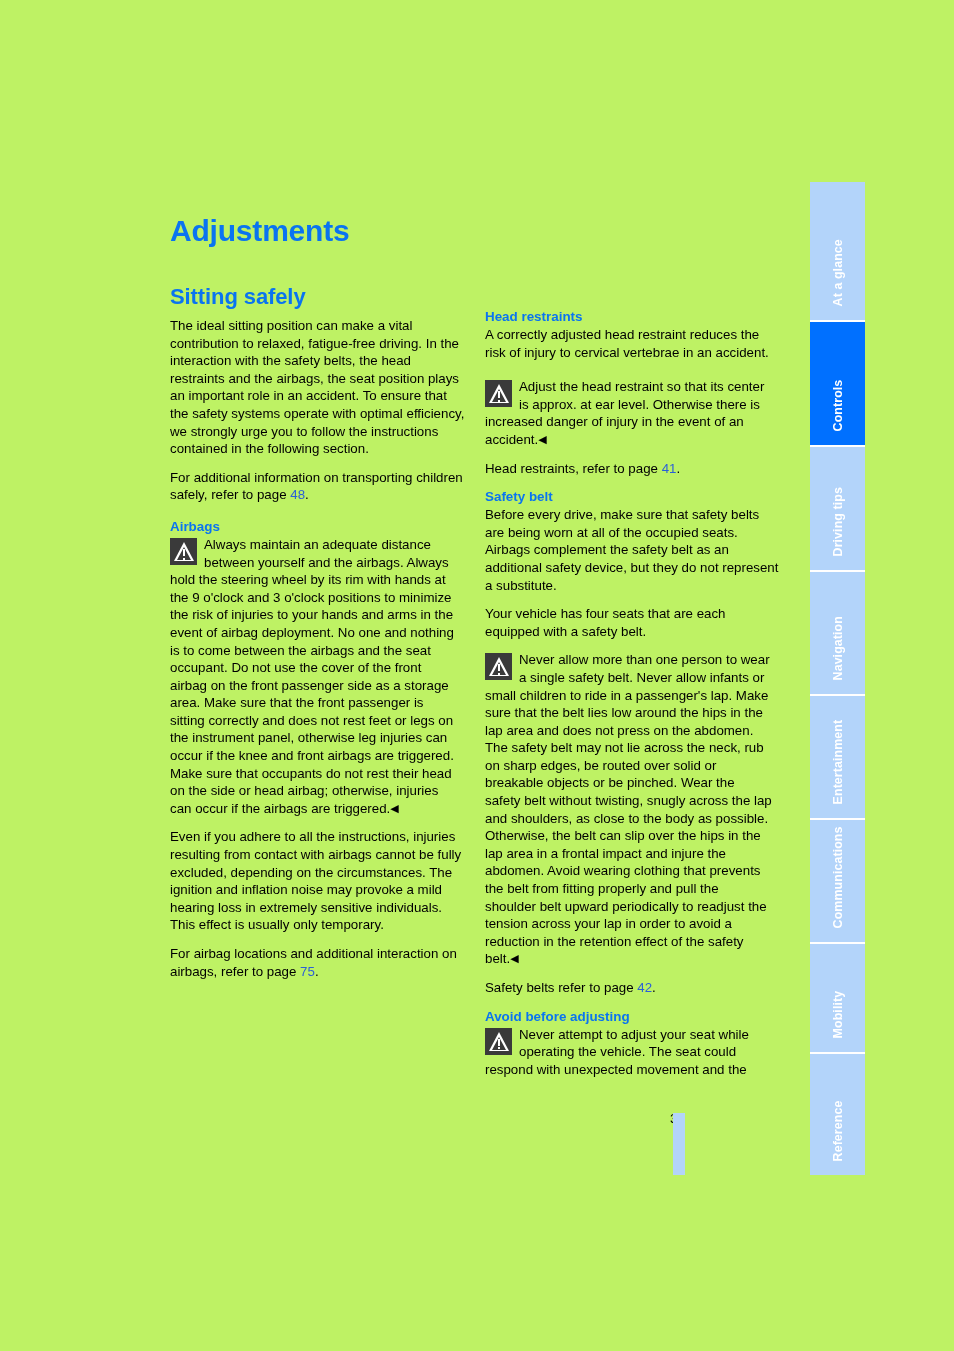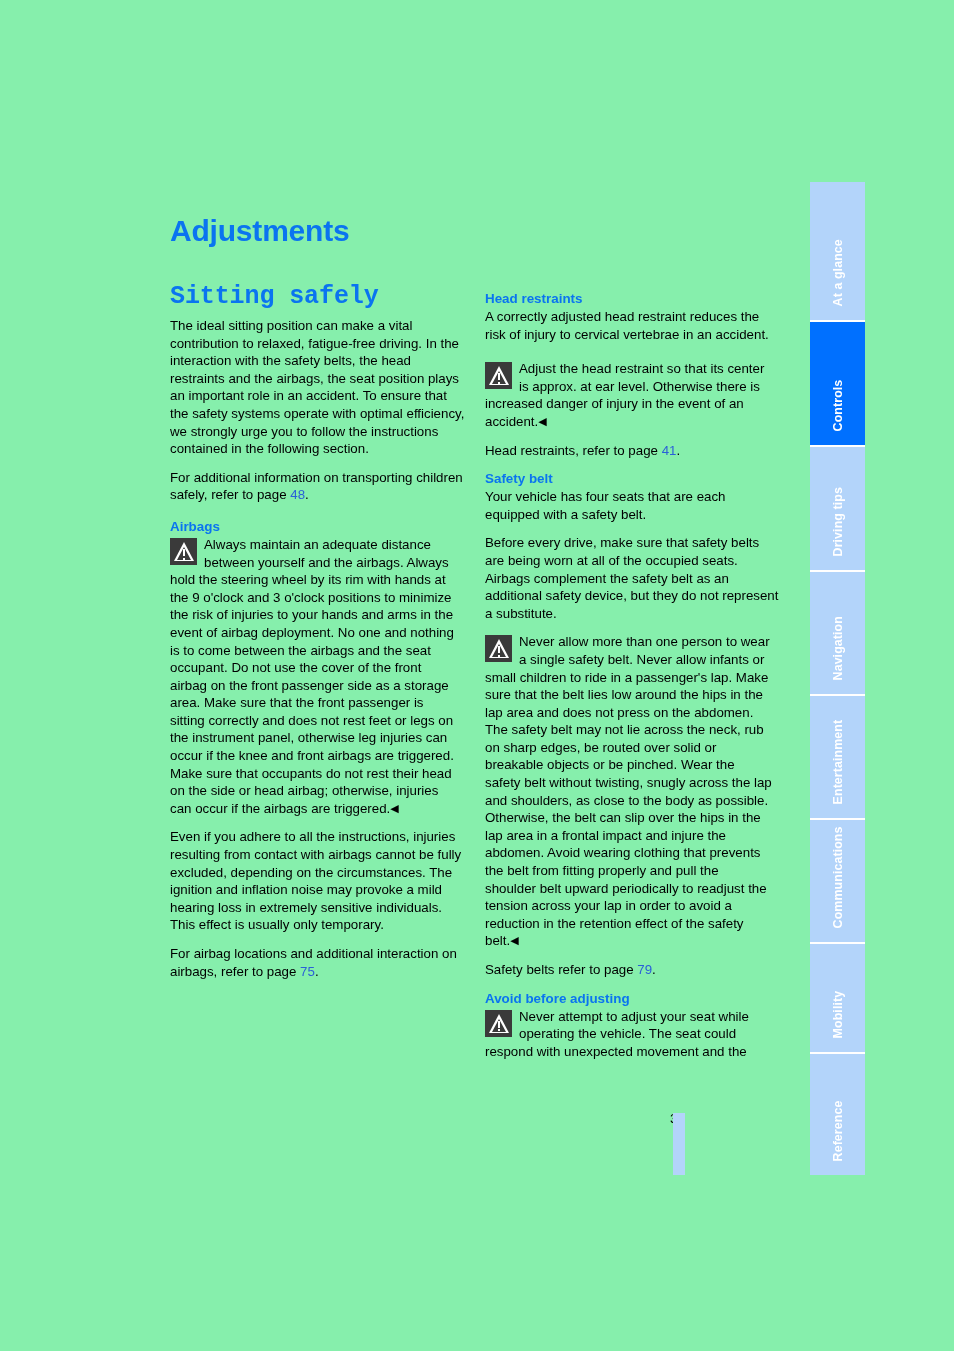--- a/index.html
+++ b/index.html
@@ -13,21 +13,21 @@
     font-family: "Liberation Sans", sans-serif;
     color: #000000;
     -webkit-font-smoothing: antialiased;
   }
 
   
   .page {
     position: absolute;
     left: 0; top: 0;
     width: 954px; height: 1351px;
-    background: #86efac;
+    background: #bef264;
     overflow: hidden;
   }
 
   
   .col {
     position: absolute;
     width: 296px;
     top: 214px;
     font-size: 13.3px;
     line-height: 17.6px;
@@ -41,26 +41,25 @@
   h1.doc-title {
     margin: 0 0 38px 0;
     font-size: 30px;
     line-height: 34px;
     font-weight: bold;
     color: #0a74f0;
     letter-spacing: -0.2px;
   }
   h2.sec-title {
     margin: 0 0 9px 0;
-    font-size: 25px;
+    font-size: 22px;
     line-height: 22px;
     font-weight: bold;
     color: #0a74f0;
     letter-spacing: -0.1px;
-    font-family: Liberation Mono, monospace;
   }
   h3.sub-title {
     margin: 14px 0 1px 0;
     font-size: 13.4px;
     line-height: 17px;
     font-weight: bold;
     color: #0a74f0;
   }
   h3.sub-title.tight { margin-top: 0; }
 
@@ -206,53 +205,53 @@
     </div>
 
     <p class="body">Even if you adhere to all the instructions, injuries resulting from contact with airbags cannot be fully excluded, depending on the circumstances. The ignition and inflation noise may provoke a mild hearing loss in extremely sensitive individuals. This effect is usually only temporary.</p>
 
     <p class="body"><span>For airbag locations and additional interaction on airbags, refer to page </span><span class="pagelink">75</span><span>.</span></p>
 
   </div>
 
   <div class="col col-right">
 
-    <h3 class="sub-title" style="margin-top:0">Head restraints</h3>
+    <h3 class="sub-title" style="margin-top:18px">Head restraints</h3>
 
     <p class="body nogap">A correctly adjusted head restraint reduces the risk of injury to cervical vertebrae in an accident.</p>
 
     <div class="warn" style="margin-top:3px">
       <span class="tri">
           <span class="bang">
             <i></i>
             <u></u>
           </span>
         </span>
       <span class="wtext"><span>Adjust the head restraint so that its center is approx. at ear level. Otherwise there is increased danger of injury in the event of an accident.</span><span class="endmark">◀</span></span>
     </div>
 
     <p class="body"><span>Head restraints, refer to page </span><span class="pagelink">41</span><span>.</span></p>
 
     <h3 class="sub-title tight">Safety belt</h3>
 
+    <p class="body">Before every drive, make sure that safety belts are being worn at all of the occupied seats. Airbags complement the safety belt as an additional safety device, but they do not represent a substitute.</p>
+
     <p class="body">Your vehicle has four seats that are each equipped with a safety belt.</p>
 
-    <p class="body">Before every drive, make sure that safety belts are being worn at all of the occupied seats. Airbags complement the safety belt as an additional safety device, but they do not represent a substitute.</p>
-
     <div class="warn">
       <span class="tri">
           <span class="bang">
             <i></i>
             <u></u>
           </span>
         </span>
       <span class="wtext"><span>Never allow more than one person to wear a single safety belt. Never allow infants or small children to ride in a passenger's lap. Make sure that the belt lies low around the hips in the lap area and does not press on the abdomen. The safety belt may not lie across the neck, rub on sharp edges, be routed over solid or breakable objects or be pinched. Wear the safety belt without twisting, snugly across the lap and shoulders, as close to the body as possible. Otherwise, the belt can slip over the hips in the lap area in a frontal impact and injure the abdomen. Avoid wearing clothing that prevents the belt from fitting properly and pull the shoulder belt upward periodically to readjust the tension across your lap in order to avoid a reduction in the retention effect of the safety belt.</span><span class="endmark">◀</span></span>
     </div>
 
-    <p class="body"><span>Safety belts refer to page </span><span class="pagelink">79</span><span>.</span></p>
+    <p class="body"><span>Safety belts refer to page </span><span class="pagelink">42</span><span>.</span></p>
 
 
     <h3 class="sub-title" style="margin-top:0">Avoid before adjusting</h3>
 
     <div class="warn">
       <span class="tri">
           <span class="bang">
             <i></i>
             <u></u>
           </span>

